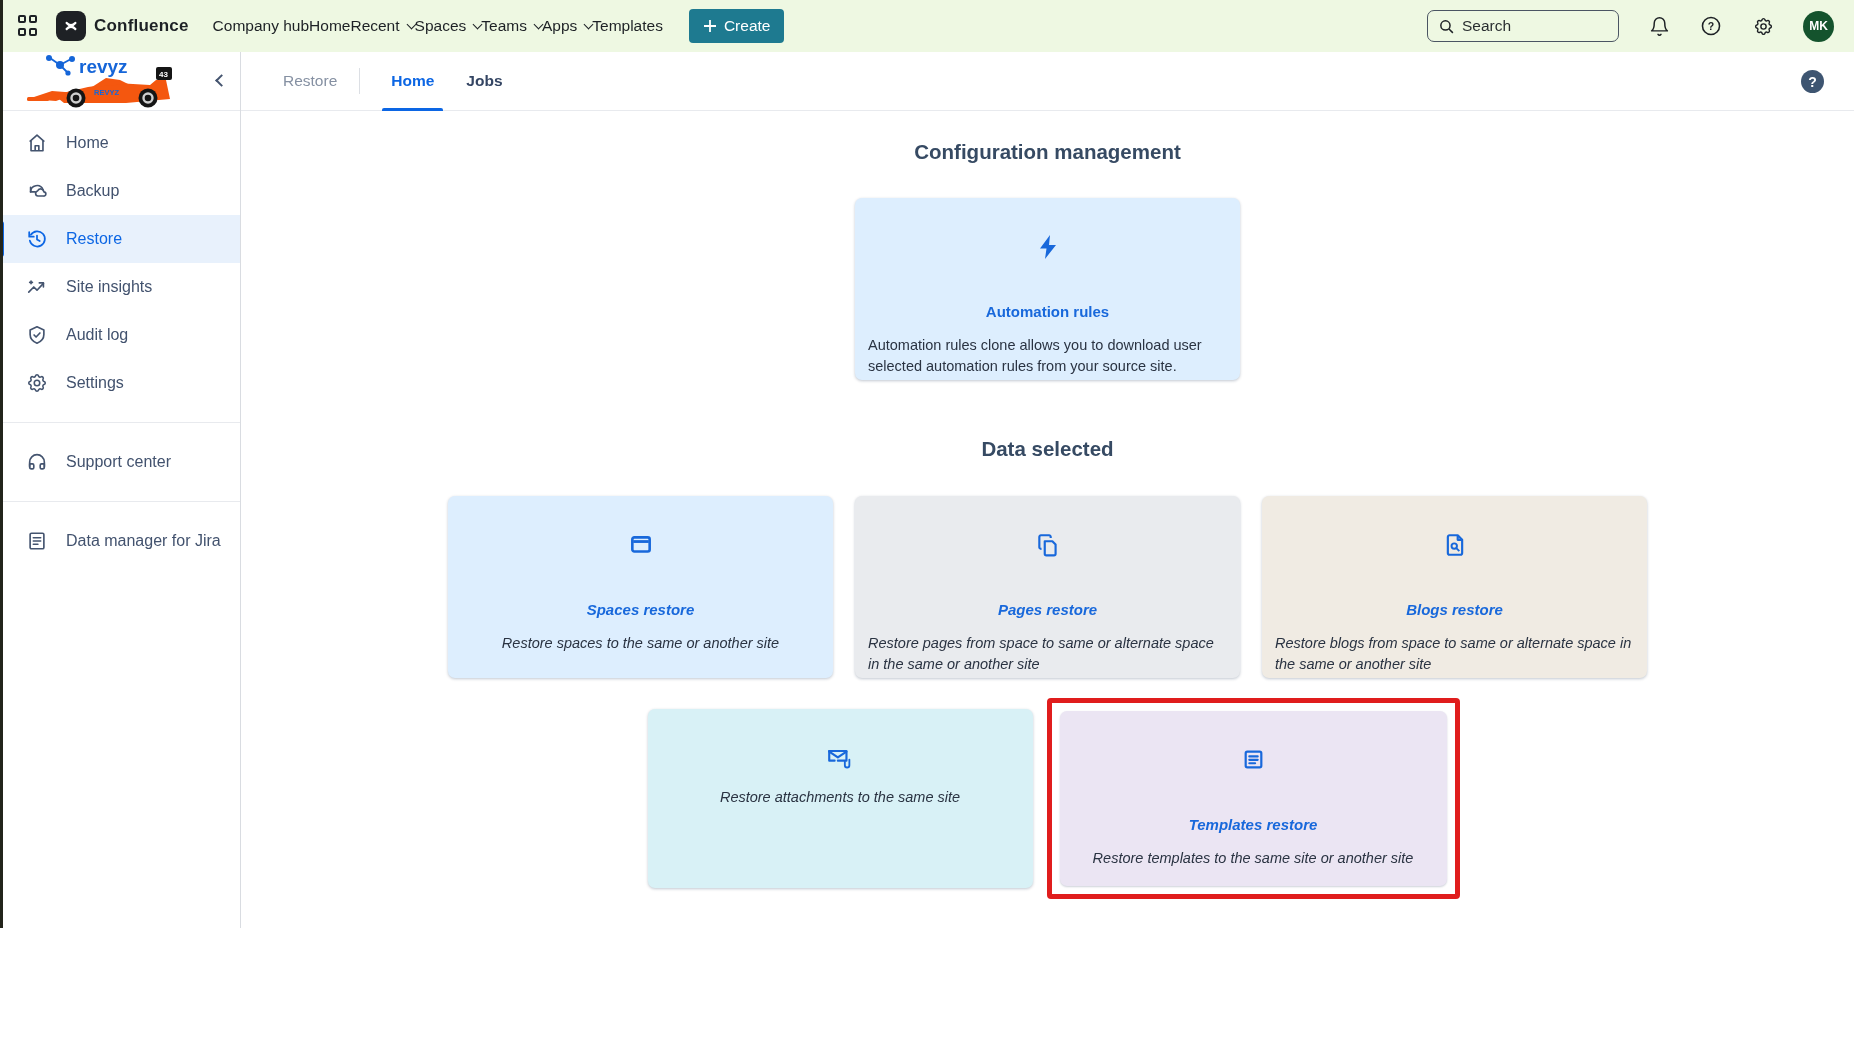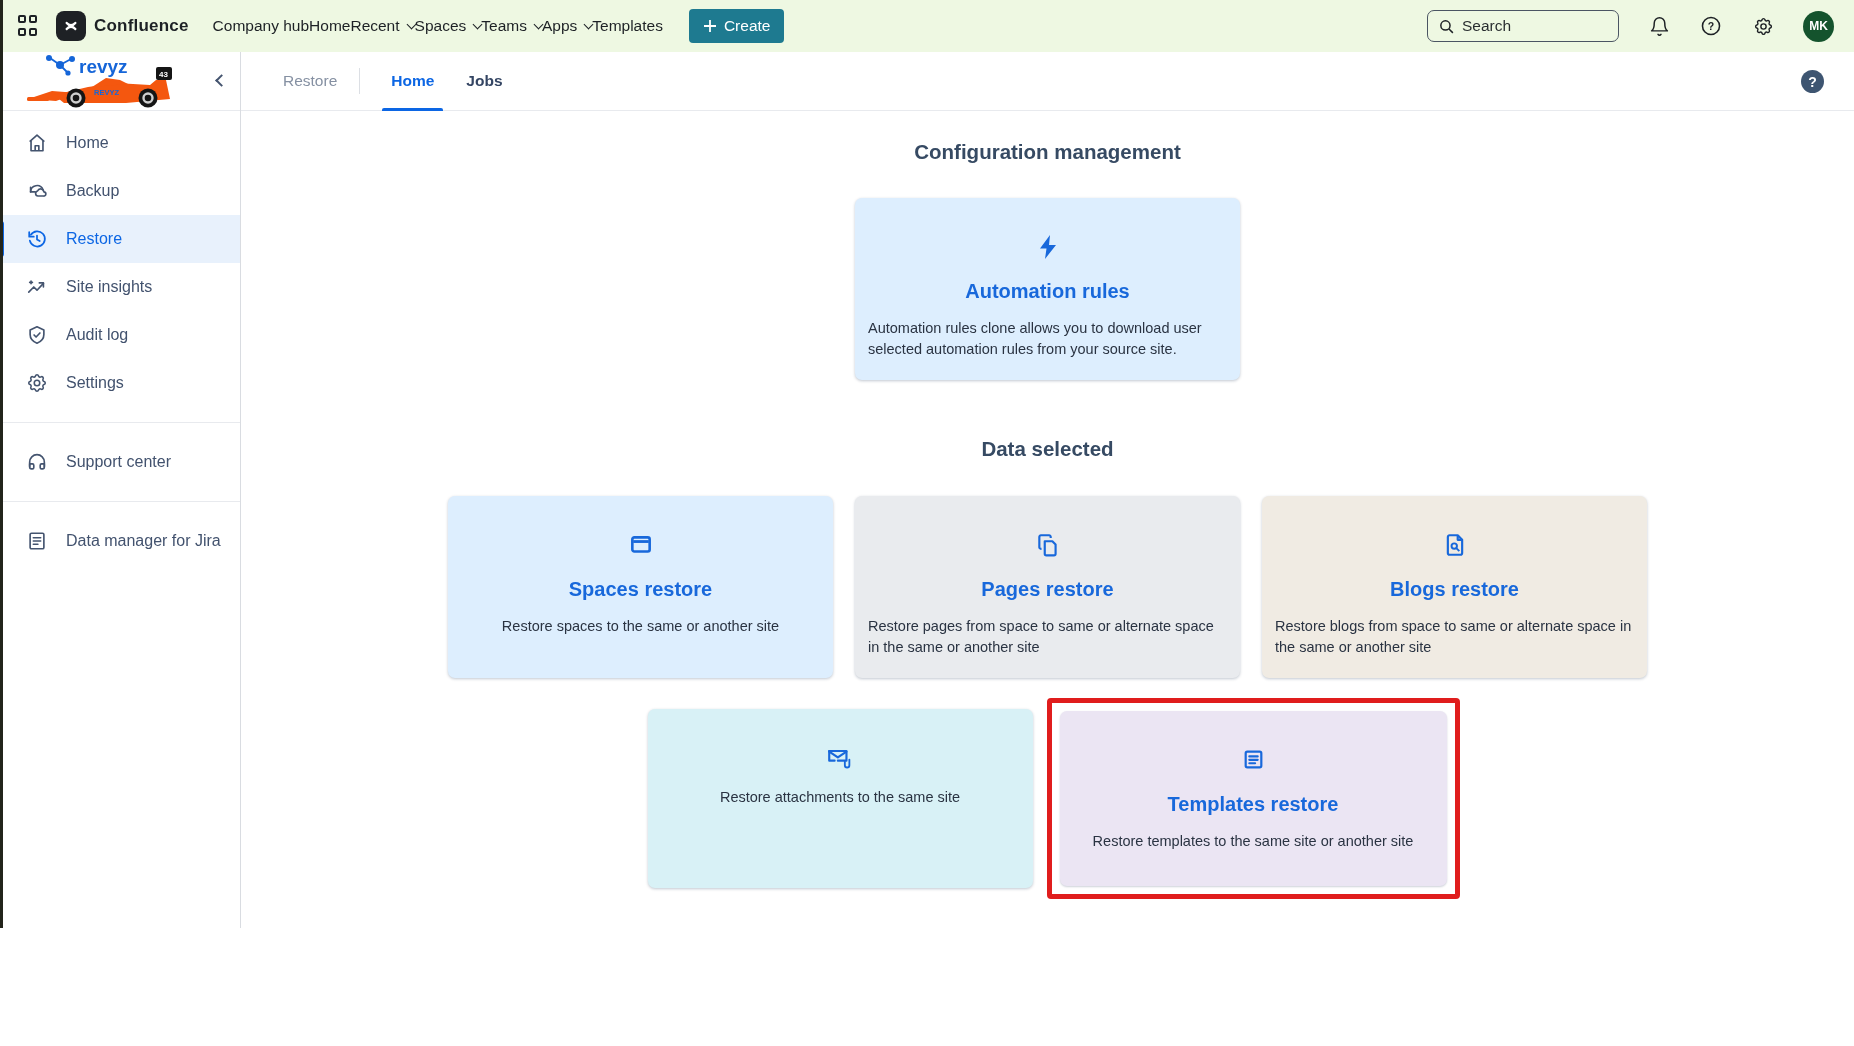--- a/index.html
+++ b/index.html
@@ -42,24 +42,24 @@
   .main-head { height:59px; border-bottom:1px solid #e8eaee; display:flex; align-items:center; padding-left:42px; position:relative; }
   .crumb { font-size:15.5px; color:#8590a2; cursor:pointer; }
   .vdiv { width:1px; height:26px; background:#dcdfe4; margin:0 22px; }
   .tab { font-size:15.5px; font-weight:bold; color:#344563; padding:0 9px; height:59px; display:flex; align-items:center; position:relative; cursor:pointer; margin-right:14px; }
   .tab.active { color:#0c66e4; }
   .tab.active::after { content:""; position:absolute; left:0; right:0; bottom:0; height:3px; background:#0c66e4; border-radius:2px 2px 0 0; }
   .page-help { position:absolute; right:28px; top:16px; width:27px; height:27px; cursor:pointer; }
 
   .content { padding-top:29px; }
   .h2 { text-align:center; font-size:20.5px; font-weight:bold; color:#364a63; }
-  .cardrow { display:flex; justify-content:center; align-items:center; }
+  .cardrow { display:flex; justify-content:center; align-items:center;font-style:italic; }
   .card { width:385px; height:182px; border-radius:7px; box-shadow:0 1px 3px rgba(9,30,66,.25); text-align:center; padding-top:36px; cursor:pointer; }
   .card .cicon { height:27px; display:flex; justify-content:center; }
-  .card .ctitle { margin-top:19px; font-size:20px; font-weight:bold; color:#1868db; }
+  .card .ctitle { margin-top:42px; font-size:15px; font-weight:bold; color:#1868db; }
   .card .cdesc { margin-top:15px; font-size:14.5px; line-height:1.42; color:#2a3342; padding:0 11px; }
   .card .cdesc.left { text-align:left; padding:0 13px; }
   .bg-blue { background:#ddeefe; }
   .bg-gray { background:#e9ebee; }
   .bg-tan  { background:#f0ebe3; }
   .bg-cyan { background:#d8f1f6; }
   .bg-purple { background:#ebe5f3; }
   .auto-card { margin:34px auto 0; }
   .row1 { margin-top:35px; gap:22px; }
   .row2 { margin-top:20px; gap:14px; padding-left:12px; }

